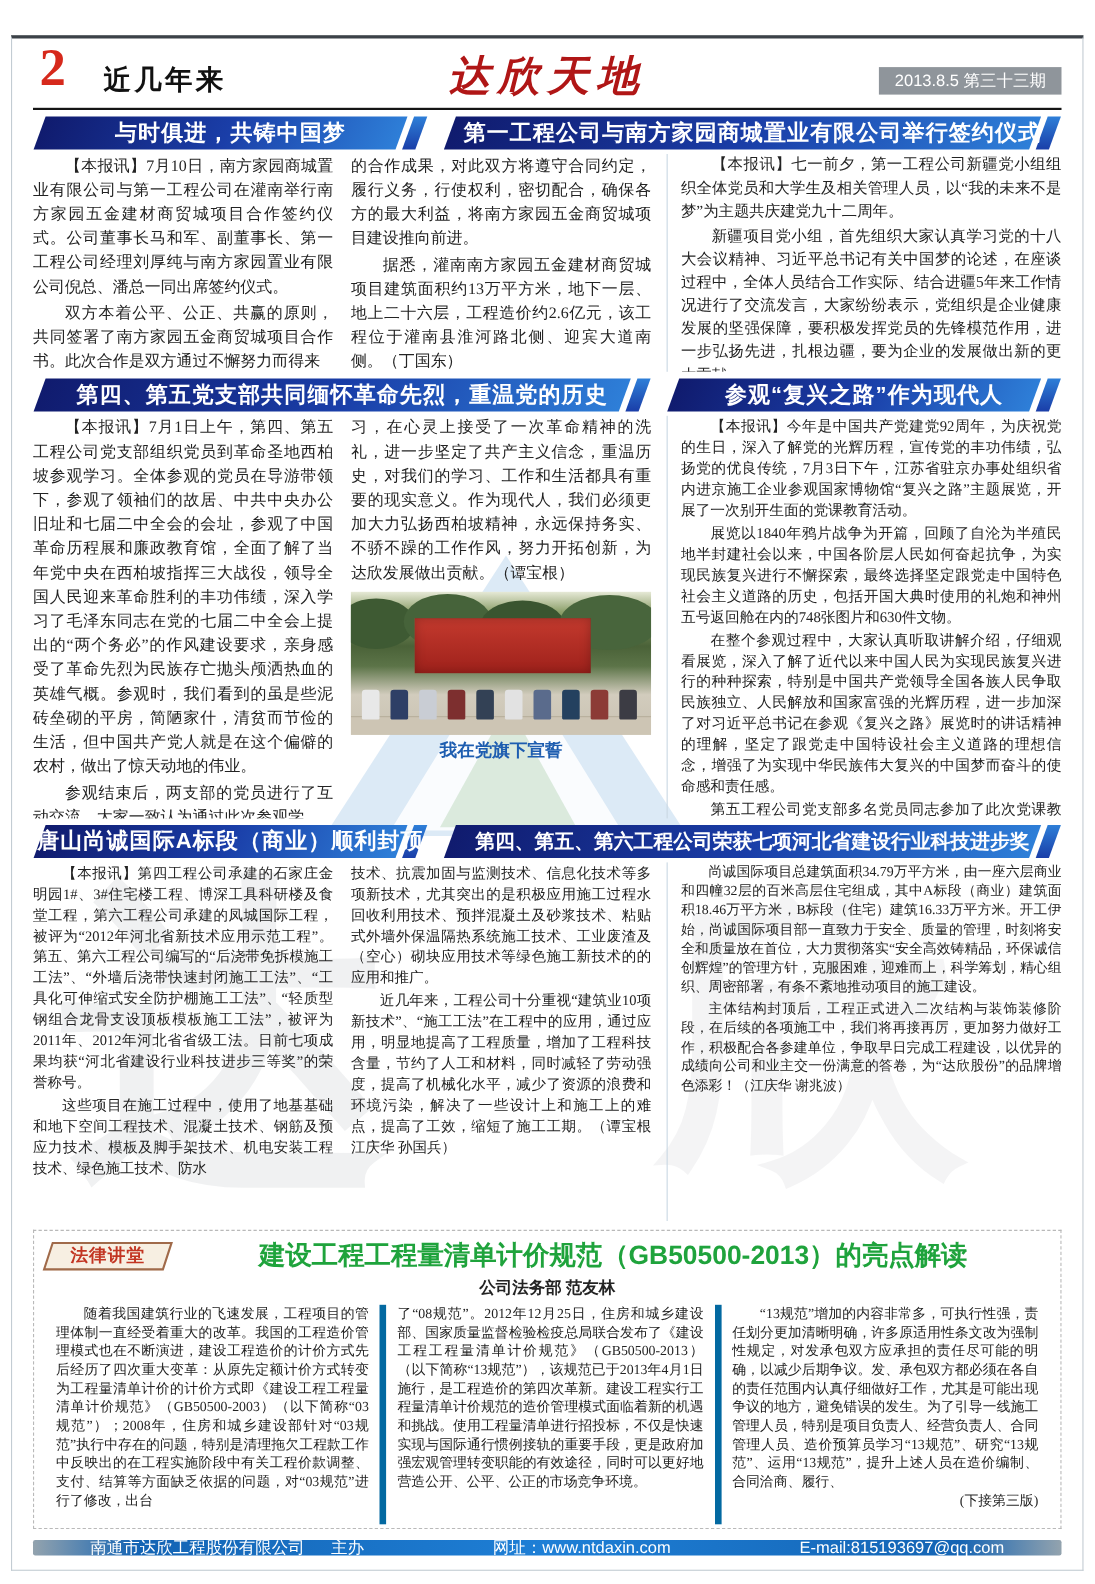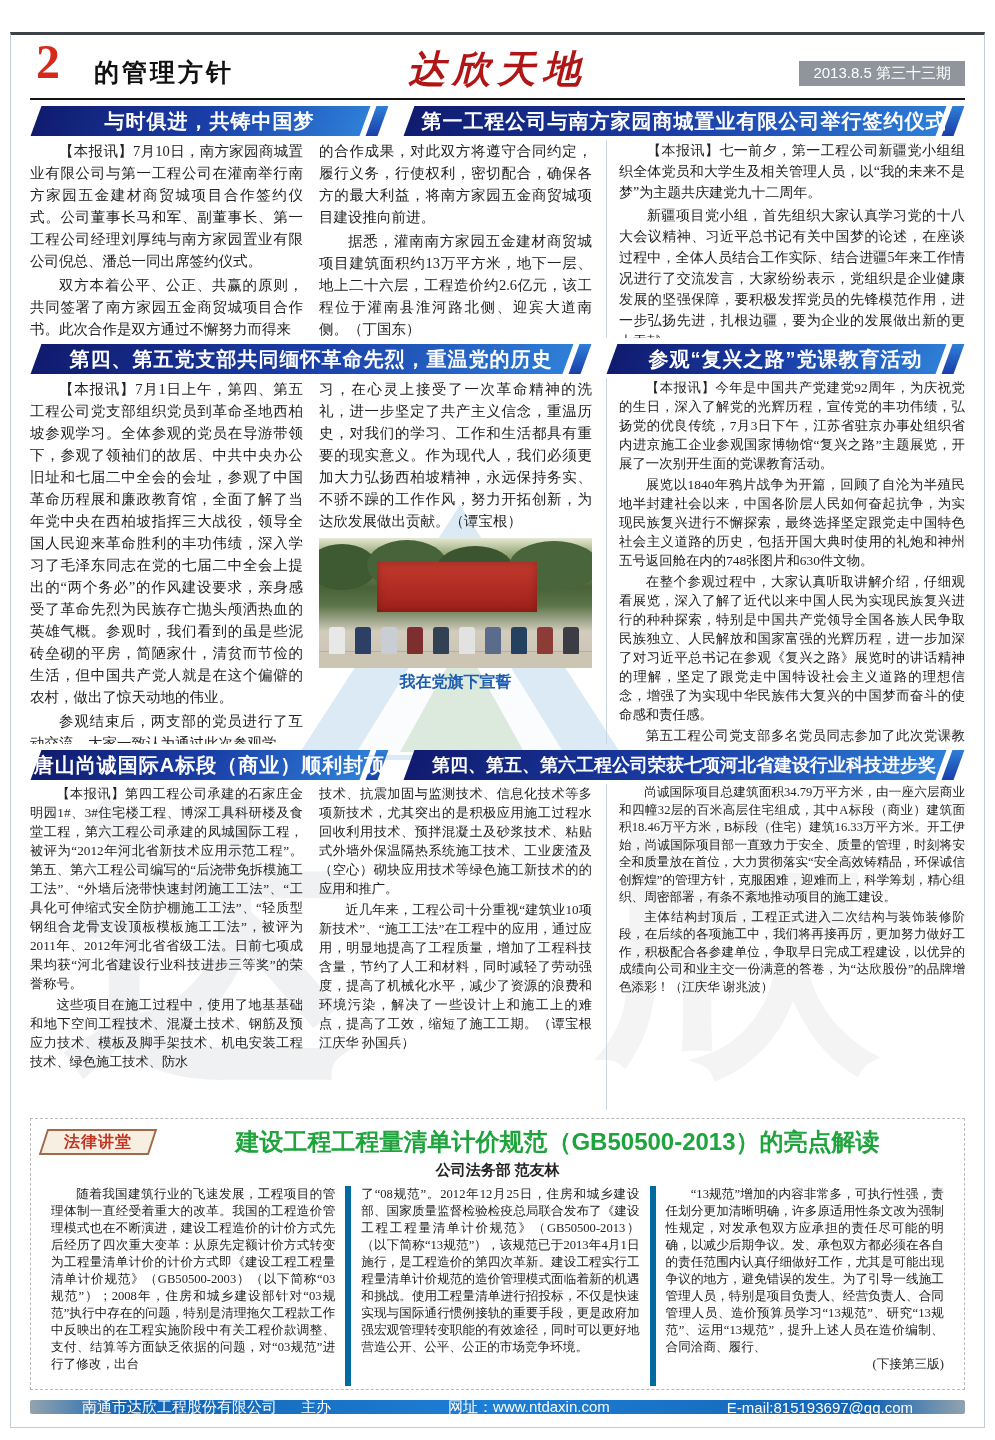--- a/index.html
+++ b/index.html
@@ -105,21 +105,21 @@
   <div class="wm wm-tri1"></div>
   <div class="wm wm-tri2"></div>
   <div class="wm wm-tri3"></div>
   <div class="wm wm-char wm-c1">达</div>
   <div class="wm wm-char wm-c2">欣</div>
 
   <div class="content">
 
     <div class="hdr">
       <span class="pagenum">2</span>
-      <span class="section">的管理方针</span>
+      <span class="section">近几年来</span>
       <span class="masthead">达欣天地</span>
       <span class="issue">2013.8.5 第三十三期</span>
     </div>
     <div class="black-rule"></div>
 
     <div class="row row-banners">
       <div class="banner w-right">
         <div class="bg"></div>
         <div class="accent"></div>
         <span class="label">与时俱进，共铸中国梦</span>
@@ -151,21 +151,21 @@
 
     <div class="row row-banners">
       <div class="banner w-left">
         <div class="bg"></div>
         <div class="accent"></div>
         <span class="label">第四、第五党支部共同缅怀革命先烈，重温党的历史</span>
       </div>
       <div class="banner w-right">
         <div class="bg"></div>
         <div class="accent"></div>
-        <span class="label">参观“复兴之路”党课教育活动</span>
+        <span class="label">参观“复兴之路”作为现代人</span>
       </div>
     </div>
 
     <div class="row row-content">
       <div class="w-left art a3 h-r2 twocol">
         <div class="col">
           <p class="ind">【本报讯】7月1日上午，第四、第五工程公司党支部组织党员到革命圣地西柏坡参观学习。全体参观的党员在导游带领下，参观了领袖们的故居、中共中央办公旧址和七届二中全会的会址，参观了中国革命历程展和廉政教育馆，全面了解了当年党中央在西柏坡指挥三大战役，领导全国人民迎来革命胜利的丰功伟绩，深入学习了毛泽东同志在党的七届二中全会上提出的“两个务必”的作风建设要求，亲身感受了革命先烈为民族存亡抛头颅洒热血的英雄气概。参观时，我们看到的虽是些泥砖垒砌的平房，简陋家什，清贫而节俭的生活，但中国共产党人就是在这个偏僻的农村，做出了惊天动地的伟业。</p>
           <p class="ind">参观结束后，两支部的党员进行了互动交流，大家一致认为通过此次参观学</p>
         </div>
         <div class="col">

